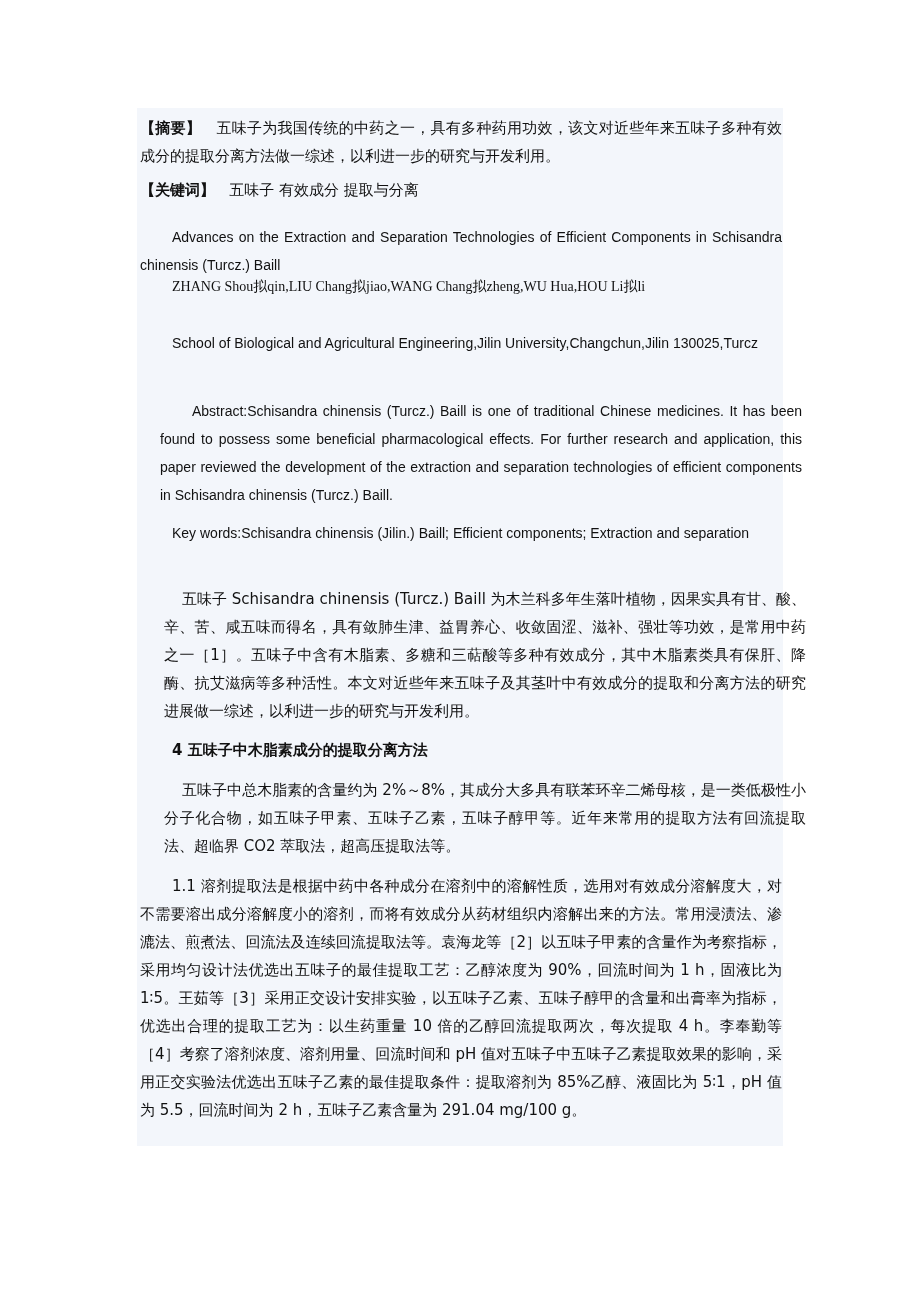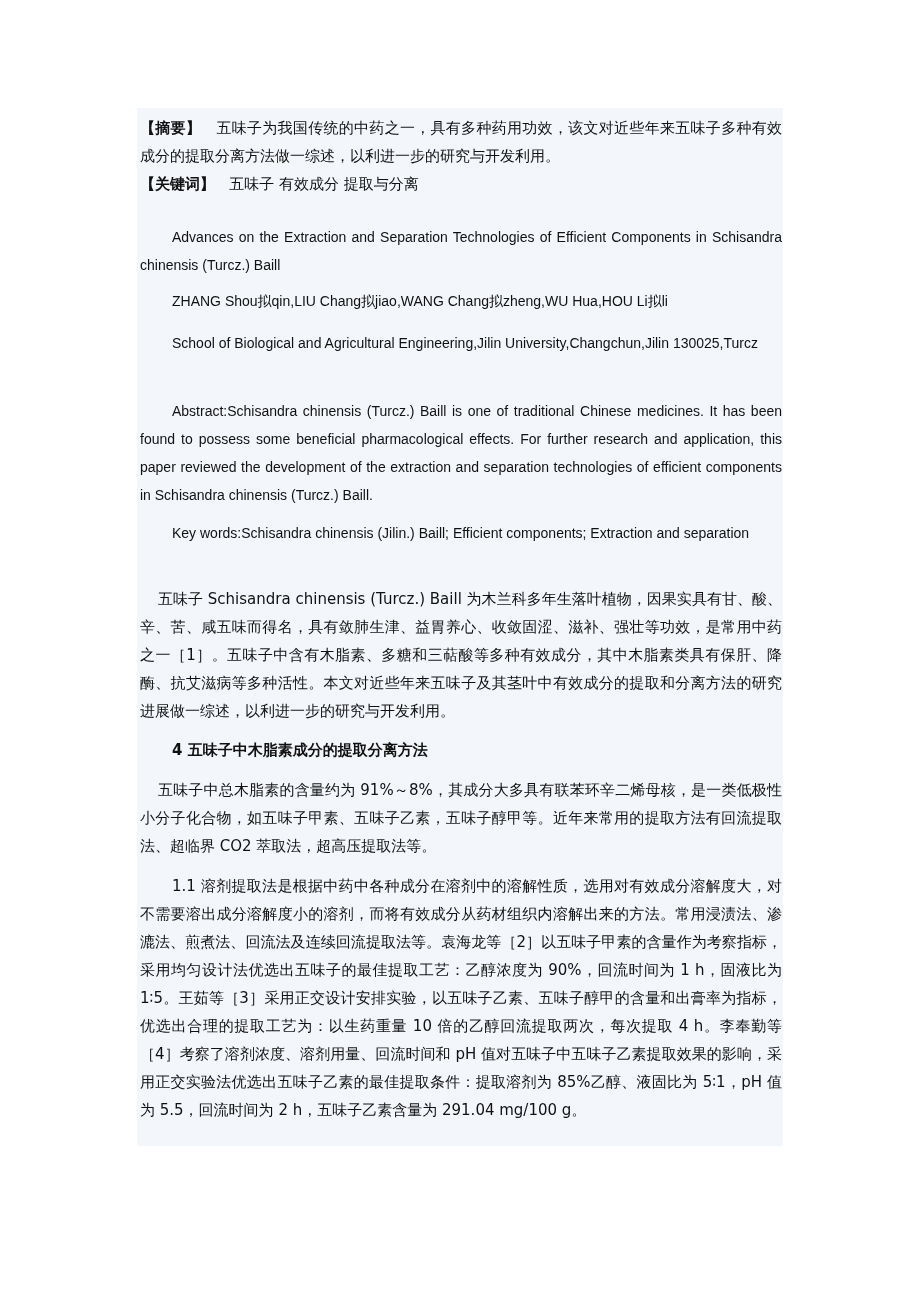--- a/index.html
+++ b/index.html
@@ -9,42 +9,42 @@
     background: #f3f6fb;
   }
   .p {
     position: absolute; left: 140px; width: 642px;
     color: #111; font-family: "DejaVu Sans", "Liberation Sans", sans-serif;
     font-size: 15px; line-height: 28px; margin: 0;
     text-align: justify; text-align-last: left;
   }
   .en { font-family: "Liberation Sans", "DejaVu Sans", sans-serif; font-size: 14px; }
   .indent { text-indent: 32px; }
-  .indent-s { text-indent: 18px; }
+  .indent-s { text-indent: 18px; margin-left: 24px; }
   .bold { font-weight: bold; }
   .label { font-weight: bold; font-family: Liberation Serif, serif; }
 </style>
 </head>
 <body>
 
 <div class="sheet"></div>
 
 <p class="p" style="top:114px;"><span class="label">【摘要】</span>&nbsp;&nbsp;&nbsp;<span>五味子为我国传统的中药之一，具有多种药用功效，该文对近些年来五味子多种有效成分的提取分离方法做一综述，以利进一步的研究与开发利用。</span></p>
 
-<p class="p" style="top:170px;"><span class="label">【关键词】</span>&nbsp;&nbsp;&nbsp;<span>五味子 有效成分 提取与分离</span></p>
+<p class="p" style="top:176px;"><span class="label">【关键词】</span>&nbsp;&nbsp;&nbsp;<span>五味子 有效成分 提取与分离</span></p>
 
 <p class="p en indent" style="top:223px;">Advances on the Extraction and Separation Technologies of Efficient Components in Schisandra chinensis (Turcz.) Baill</p>
 
-<p class="p en indent" style="top:287px;">ZHANG Shou拟qin,LIU Chang拟jiao,WANG Chang拟zheng,WU Hua,HOU Li拟li</p>
+<p class="p en indent" style="top:273px;font-family:Liberation Serif, serif;">ZHANG Shou拟qin,LIU Chang拟jiao,WANG Chang拟zheng,WU Hua,HOU Li拟li</p>
 
 <p class="p en indent" style="top:329px;">School of Biological and Agricultural Engineering,Jilin University,Changchun,Jilin 130025,Turcz</p>
 
-<p class="p en indent" style="top:397px;">Abstract:Schisandra chinensis (Turcz.) Baill is one of traditional Chinese medicines. It has been found to possess some beneficial pharmacological effects. For further research and  application, this paper reviewed the development of the extraction and separation technologies of efficient components in Schisandra chinensis (Turcz.) Baill.</p>
+<p class="p en indent" style="top:397px;margin-left:20px;">Abstract:Schisandra chinensis (Turcz.) Baill is one of traditional Chinese medicines. It has been found to possess some beneficial pharmacological effects. For further research and  application, this paper reviewed the development of the extraction and separation technologies of efficient components in Schisandra chinensis (Turcz.) Baill.</p>
 
 <p class="p en indent" style="top:519px;">Key words:Schisandra chinensis (Jilin.) Baill;   Efficient components;   Extraction and separation</p>
 
 <p class="p indent-s" style="top:585px;">五味子 Schisandra chinensis (Turcz.) Baill 为木兰科多年生落叶植物，因果实具有甘、酸、辛、苦、咸五味而得名，具有敛肺生津、益胃养心、收敛固涩、滋补、强壮等功效，是常用中药之一［1］。五味子中含有木脂素、多糖和三萜酸等多种有效成分，其中木脂素类具有保肝、降酶、抗艾滋病等多种活性。本文对近些年来五味子及其茎叶中有效成分的提取和分离方法的研究进展做一综述，以利进一步的研究与开发利用。</p>
 
 <p class="p bold indent" style="top:736px;">4   五味子中木脂素成分的提取分离方法</p>
 
-<p class="p indent-s" style="top:776px;">五味子中总木脂素的含量约为 91%～8%，其成分大多具有联苯环辛二烯母核，是一类低极性小分子化合物，如五味子甲素、五味子乙素，五味子醇甲等。近年来常用的提取方法有回流提取法、超临界 CO2 萃取法，超高压提取法等。</p>
+<p class="p indent-s" style="top:776px;">五味子中总木脂素的含量约为 2%～8%，其成分大多具有联苯环辛二烯母核，是一类低极性小分子化合物，如五味子甲素、五味子乙素，五味子醇甲等。近年来常用的提取方法有回流提取法、超临界 CO2 萃取法，超高压提取法等。</p>
 
 <p class="p indent" style="top:872px;">1.1   溶剂提取法是根据中药中各种成分在溶剂中的溶解性质，选用对有效成分溶解度大，对不需要溶出成分溶解度小的溶剂，而将有效成分从药材组织内溶解出来的方法。常用浸渍法、渗漉法、煎煮法、回流法及连续回流提取法等。袁海龙等［2］以五味子甲素的含量作为考察指标，采用均匀设计法优选出五味子的最佳提取工艺：乙醇浓度为 90%，回流时间为 1 h，固液比为 1∶5。王茹等［3］采用正交设计安排实验，以五味子乙素、五味子醇甲的含量和出膏率为指标，优选出合理的提取工艺为：以生药重量 10 倍的乙醇回流提取两次，每次提取 4 h。李奉勤等［4］考察了溶剂浓度、溶剂用量、回流时间和 pH 值对五味子中五味子乙素提取效果的影响，采用正交实验法优选出五味子乙素的最佳提取条件：提取溶剂为 85%乙醇、液固比为 5∶1，pH 值为 5.5，回流时间为 2 h，五味子乙素含量为 291.04 mg/100 g。</p>
 
 </body></html>

